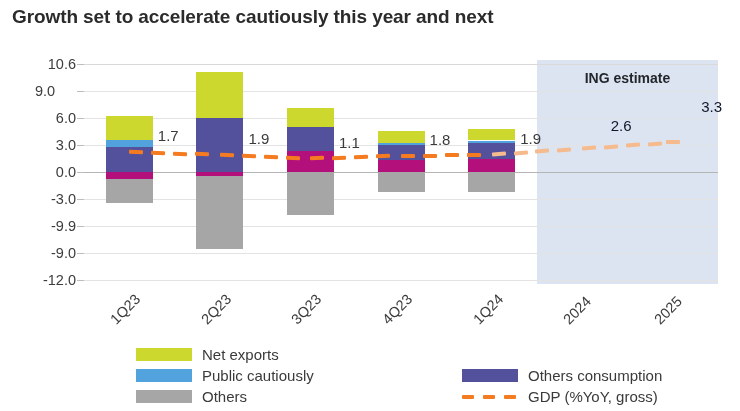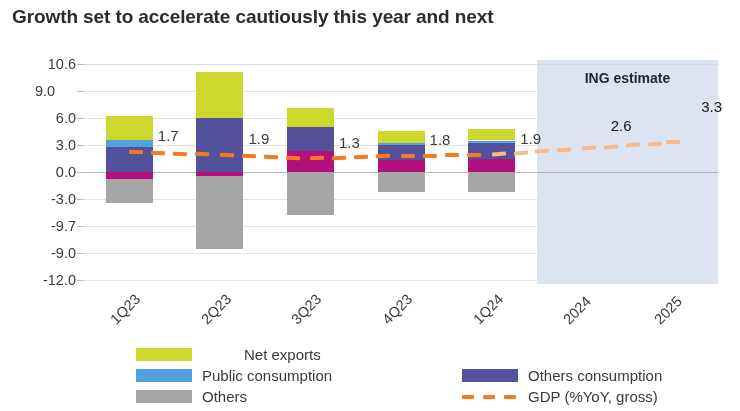--- a/index.html
+++ b/index.html
@@ -151,21 +151,21 @@
 
   <div class="title">Growth set to accelerate cautiously this year and next</div>
 
   <div class="ylabels">
       <div class="ylabel" style="top: 4px;">10.6</div>
       <div class="ylabel" style="top: 31px; text-align: center;">9.0</div>
       <div class="ylabel" style="top: 58px;">6.0</div>
       <div class="ylabel" style="top: 85px;">3.0</div>
       <div class="ylabel" style="top: 112px;">0.0</div>
       <div class="ylabel" style="top: 139px;">-3.0</div>
-      <div class="ylabel" style="top: 166px;">-9.7</div>
+      <div class="ylabel" style="top: 166px;">-9.9</div>
       <div class="ylabel" style="top: 193px;">-9.0</div>
       <div class="ylabel" style="top: 220px;">-12.0</div>
     </div>
 
   <div class="plot">
     <div class="estimate-band" style="left: 452.857px; width: 181.143px;"></div>
     <div class="grid-layer">
         <div class="gridline top" style="top: 4px;"></div>
         <div class="axis-tick" style="top: 4px;"></div>
         <div class="gridline" style="top: 31px;"></div>
@@ -243,47 +243,47 @@
         <div class="dash forecast" style="width: 14px; left: 473.395px; top: 87.8345px; transform: rotate(-3.97899deg);"></div>
         <div class="dash forecast" style="width: 14px; left: 498.126px; top: 86.1143px; transform: rotate(-3.97899deg);"></div>
         <div class="dash forecast" style="width: 14px; left: 520.073px; top: 84.5877px; transform: rotate(-3.97899deg);"></div>
         <div class="dash forecast" style="width: 14px; left: 542.02px; top: 83.0611px; transform: rotate(-3.97899deg);"></div>
         <div class="dash forecast" style="width: 14px; left: 563.967px; top: 81.5345px; transform: rotate(-3.97899deg);"></div>
         <div class="dash forecast" style="width: 14px; left: 581.714px; top: 80.3px;"></div>
       </div>
     <div class="vlabel-layer">
         <div class="vlabel" style="left: 84.2857px; top: 75.2px;">1.7</div>
         <div class="vlabel" style="left: 174.857px; top: 77.9px;">1.9</div>
-        <div class="vlabel" style="left: 265.429px; top: 81.5px;">1.3</div>
+        <div class="vlabel" style="left: 265.429px; top: 81.5px;">1.1</div>
         <div class="vlabel" style="left: 356px; top: 78.8px;">1.8</div>
         <div class="vlabel" style="left: 446.571px; top: 77.9px;">1.9</div>
         <div class="vlabel est" style="left: 537.143px; top: 64.6px;">2.6</div>
         <div class="vlabel est" style="left: 627.714px; top: 46px;">3.3</div>
       </div>
   <div class="band-title" style="left: 543.429px; top: 10px;">ING estimate</div>
     </div>
 
   <div class="xlabels">
       <div class="xlabel" style="left: 107.286px; top: 30px;">1Q23</div>
       <div class="xlabel" style="left: 197.857px; top: 30px;">2Q23</div>
       <div class="xlabel" style="left: 288.429px; top: 30px;">3Q23</div>
       <div class="xlabel" style="left: 379px; top: 30px;">4Q23</div>
       <div class="xlabel" style="left: 469.571px; top: 30px;">1Q24</div>
       <div class="xlabel" style="left: 560.143px; top: 30px;">2024</div>
       <div class="xlabel" style="left: 650.714px; top: 30px;">2025</div>
     </div>
 
   <div class="legend">
-      <div class="legend-item" style="left: 136px; top: 0px; gap: 42px;">
+      <div class="legend-item" style="left: 136px; top: 0px;">
         <span class="swatch" style="background: rgb(204, 216, 46);"></span>
         <span class="legend-label">Net exports</span>
       </div>
       <div class="legend-item" style="left: 136px; top: 21px;">
         <span class="swatch" style="background: rgb(82, 163, 221);"></span>
-        <span class="legend-label">Public consumption</span>
+        <span class="legend-label">Public cautiously</span>
       </div>
       <div class="legend-item" style="left: 462px; top: 21px;">
         <span class="swatch" style="background: rgb(84, 81, 156);"></span>
         <span class="legend-label">Others consumption</span>
       </div>
       <div class="legend-item" style="left: 136px; top: 42px;">
         <span class="swatch" style="background: rgb(166, 166, 166);"></span>
         <span class="legend-label">Others</span>
       </div>
       <div class="legend-item" style="left: 462px; top: 42px;">

